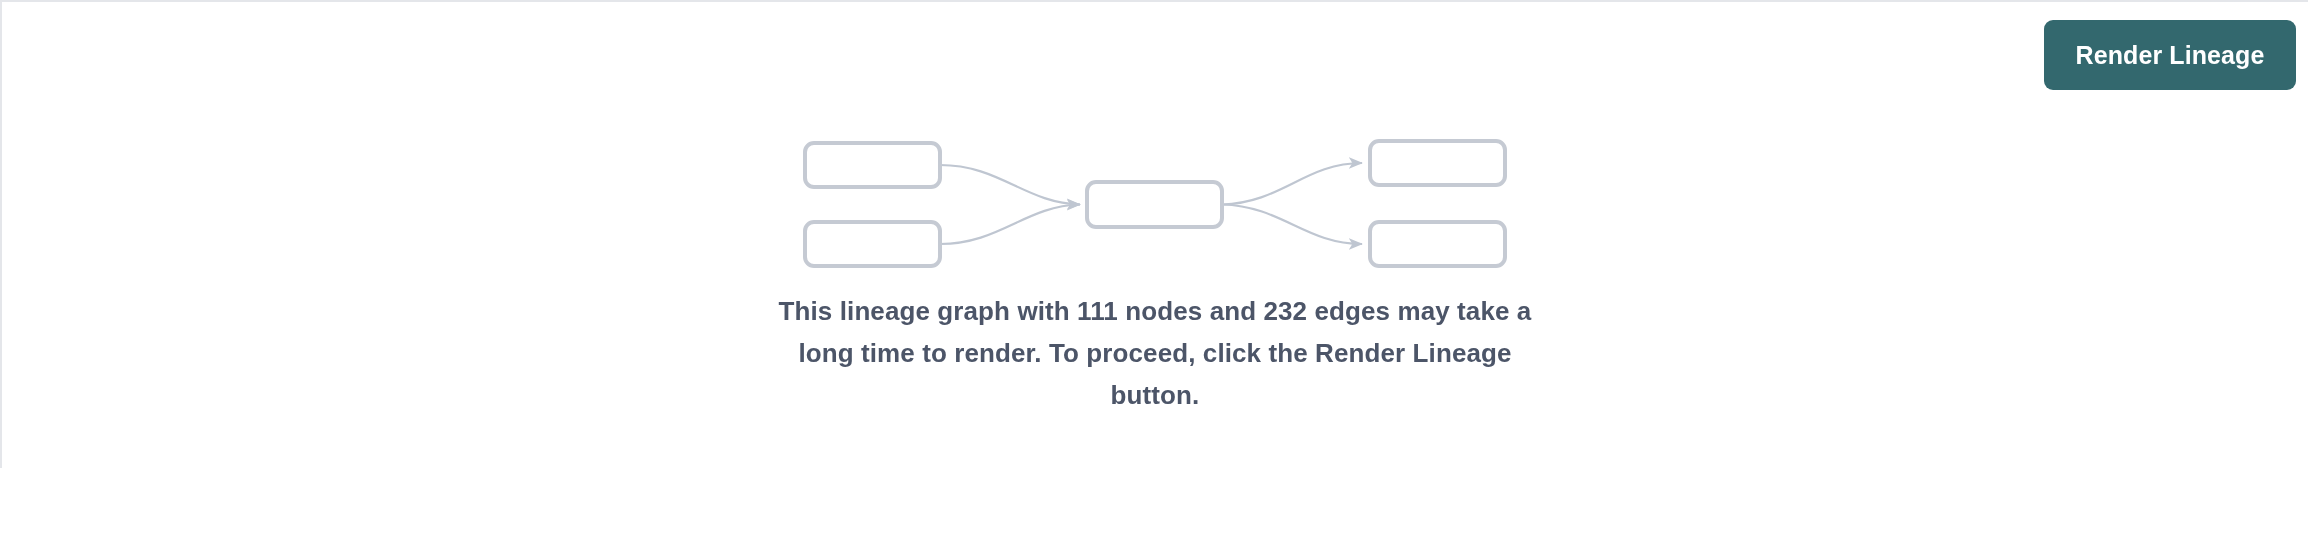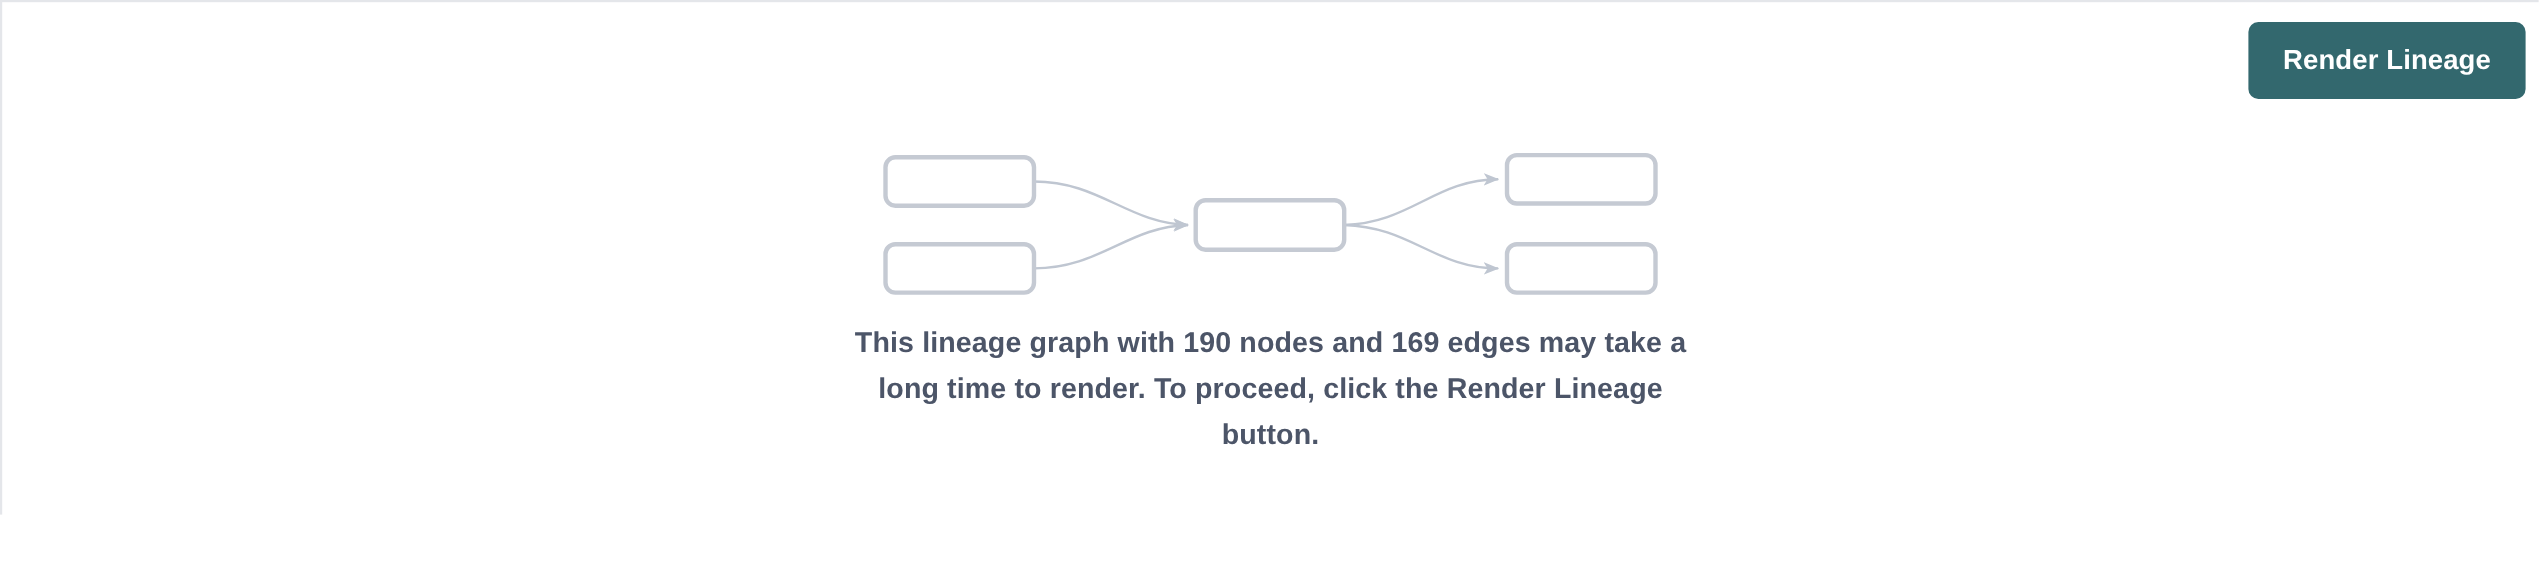--- a/index.html
+++ b/index.html
@@ -94,16 +94,16 @@
       <path d="M432,71.5 C492,70 515,30 572,30" fill="none" stroke="#BFC6D1" stroke-width="2.2" marker-end="url(#arrowhead)"></path>
       <path d="M432,71.5 C492,73 515,111 572,111" fill="none" stroke="#BFC6D1" stroke-width="2.2" marker-end="url(#arrowhead)"></path>
 
       <rect x="15" y="10" width="135" height="44" rx="9" ry="9" fill="#ffffff" stroke="#C5CAD3" stroke-width="4"></rect>
       <rect x="15" y="89" width="135" height="44" rx="9" ry="9" fill="#ffffff" stroke="#C5CAD3" stroke-width="4"></rect>
       <rect x="297" y="49" width="135" height="45" rx="9" ry="9" fill="#ffffff" stroke="#C5CAD3" stroke-width="4"></rect>
       <rect x="580" y="8" width="135" height="44" rx="9" ry="9" fill="#ffffff" stroke="#C5CAD3" stroke-width="4"></rect>
       <rect x="580" y="89" width="135" height="44" rx="9" ry="9" fill="#ffffff" stroke="#C5CAD3" stroke-width="4"></rect>
     </svg>
 
-    <div class="message">This lineage graph with 190 nodes and 169 edges may take a long time to render. To proceed, click the Render Lineage button.</div>
+    <div class="message">This lineage graph with 111 nodes and 232 edges may take a long time to render. To proceed, click the Render Lineage button.</div>
   </div>
 
 </div>
 
 </body></html>

